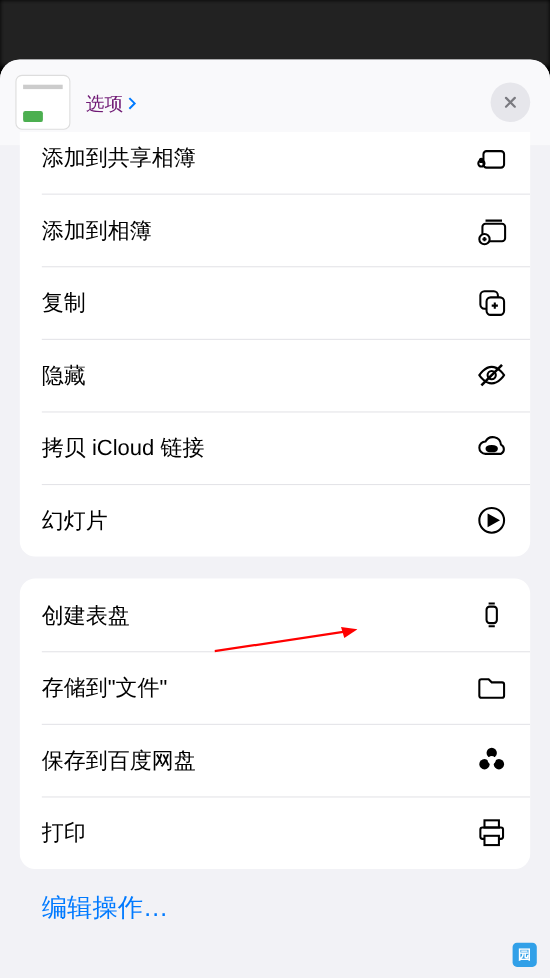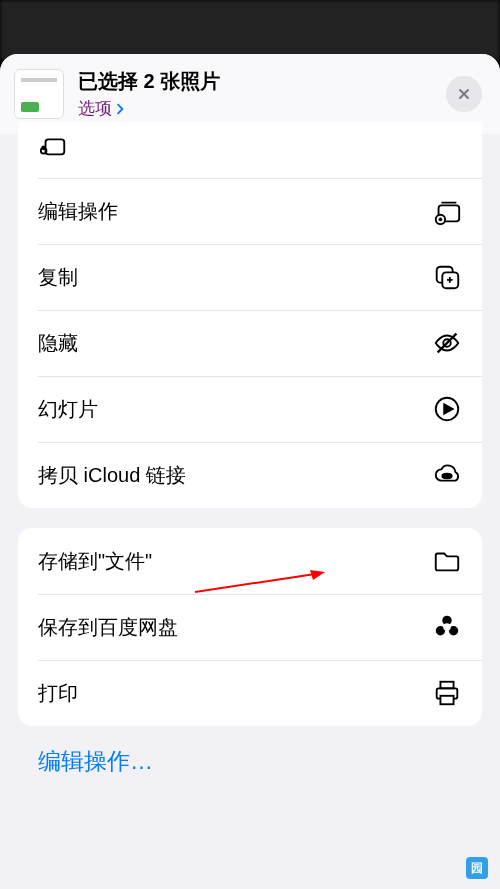--- a/index.html
+++ b/index.html
@@ -158,48 +158,48 @@
   </style>
 </head>
 <body>
 
 <div class="blur-bg"></div>
 
 <div class="sheet">
   <div class="header">
     <div class="thumb"></div>
     <div class="header-text">
-      <div class="title">已选择 2 张照片</div>
       <div class="options">
         <span>选项</span>
         <svg viewBox="0 0 10 10" width="12" height="12" style="margin-left:2px">
             <path d="M3 1 L7 5 L3 9" stroke="#007aff" stroke-width="1.5" fill="none"></path>
           </svg>
       </div>
     </div>
     <div class="close-btn">
       <svg viewBox="0 0 24 24">
           <path d="M6 6 L18 18 M18 6 L6 18" stroke="#7a7a80" stroke-width="3" stroke-linecap="round"></path>
         </svg>
     </div>
   </div>
 
   <div class="scroll">
     <div class="group first">
       <div class="row partial">
+        <span>添加到共享相簿</span>
         <span class="icon">
           <svg viewBox="0 0 32 32" fill="none" stroke="#000" stroke-width="2">
               <rect x="8" y="10" width="20" height="16" rx="3"></rect>
               <circle cx="6" cy="22" r="3"></circle>
               <circle cx="6" cy="19" r="1.5" fill="#000"></circle>
             </svg>
         </span>
       </div>
       <div class="row">
-        <span>编辑操作</span>
+        <span>添加到相簿</span>
         <span class="icon">
           <svg viewBox="0 0 32 32" fill="none" stroke="#000" stroke-width="2">
               <rect x="7" y="10" width="22" height="17" rx="3"></rect>
               <path d="M10 7h16"></path>
               <circle cx="9" cy="25" r="5" fill="#fff"></circle>
               <path d="M9 23v4M7 25h4"></path>
             </svg>
         </span>
       </div>
       <div class="row">
@@ -216,40 +216,49 @@
         <span>隐藏</span>
         <span class="icon">
           <svg viewBox="0 0 32 32" fill="none" stroke="#000" stroke-width="2">
               <path d="M4 16s5-8 12-8 12 8 12 8-5 8-12 8-12-8-12-8z"></path>
               <circle cx="16" cy="16" r="4"></circle>
               <path d="M6 26 L26 6" stroke-width="2.5"></path>
             </svg>
         </span>
       </div>
       <div class="row">
+        <span>拷贝 iCloud 链接</span>
+        <span class="icon">
+          <svg viewBox="0 0 32 32" fill="none" stroke="#000" stroke-width="2">
+              <path d="M10 22a6 6 0 010-12 8 8 0 0115 3 5 5 0 010 9H10z"></path>
+              <ellipse cx="16" cy="17" rx="5" ry="2.5" fill="#000"></ellipse>
+            </svg>
+        </span>
+      </div>
+      <div class="row">
         <span>幻灯片</span>
         <span class="icon">
           <svg viewBox="0 0 32 32" fill="none" stroke="#000" stroke-width="2">
               <circle cx="16" cy="16" r="12"></circle>
               <path d="M13 11 L22 16 L13 21 Z" fill="#000"></path>
             </svg>
         </span>
       </div>
-      <div class="row">
-        <span>拷贝 iCloud 链接</span>
-        <span class="icon">
-          <svg viewBox="0 0 32 32" fill="none" stroke="#000" stroke-width="2">
-              <path d="M10 22a6 6 0 010-12 8 8 0 0115 3 5 5 0 010 9H10z"></path>
-              <ellipse cx="16" cy="17" rx="5" ry="2.5" fill="#000"></ellipse>
-            </svg>
-        </span>
-      </div>
     </div>
 
     <div class="group">
+      <div class="row">
+        <span>创建表盘</span>
+        <span class="icon">
+          <svg viewBox="0 0 32 32" fill="none" stroke="#000" stroke-width="2">
+              <rect x="11" y="8" width="10" height="16" rx="3"></rect>
+              <path d="M13 5h6M13 27h6"></path>
+            </svg>
+        </span>
+      </div>
       <div class="row">
         <span>存储到"文件"</span>
         <span class="icon">
           <svg viewBox="0 0 32 32" fill="none" stroke="#000" stroke-width="2">
               <path d="M4 10a2 2 0 012-2h7l3 3h10a2 2 0 012 2v11a2 2 0 01-2 2H6a2 2 0 01-2-2V10z"></path>
             </svg>
         </span>
       </div>
       <div class="row">
         <span>保存到百度网盘</span>

